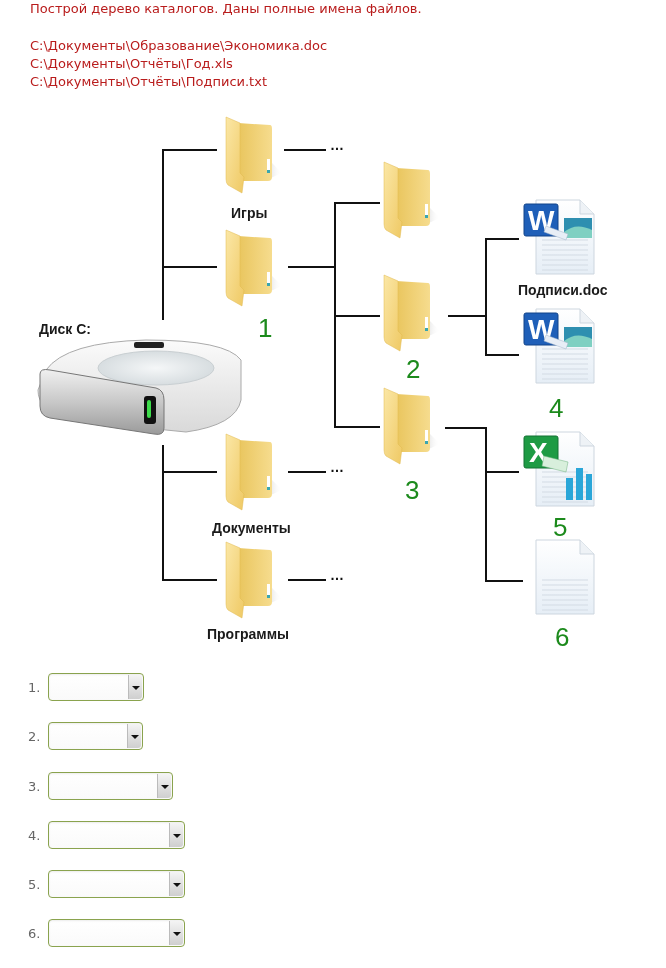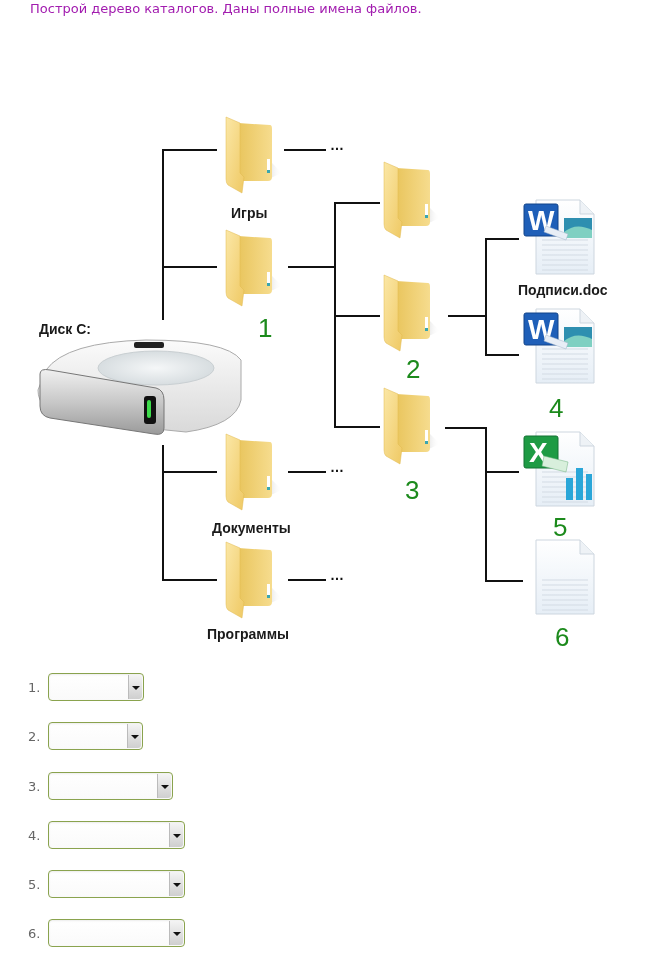--- a/index.html
+++ b/index.html
@@ -1,17 +1,17 @@
 <!DOCTYPE html>
 <html><head>
   <meta charset="utf-8">
   <style>
     html, body { margin: 0; padding: 0; background: #ffffff; }
     body { width: 666px; height: 968px; position: relative; overflow: hidden; font-family: "DejaVu Sans", "Liberation Sans", sans-serif; }
-    .task { position: absolute; left: 30px; top: 0px; font-size: 13px; color: #a21caf; line-height: 18px; }
+    .task { position: absolute; left: 30px; top: 0px; font-size: 13px; color: #b91c1c; line-height: 18px; }
     .task .q { margin-top: 0px; }
     .task .paths { margin-top: 19px; }
     .diagram { position: absolute; left: 0; top: 0; width: 666px; height: 660px; }
     .lbl { position: absolute; font-family: "Liberation Sans", sans-serif; font-weight: bold; font-size: 14px; color: #1a1a1a; white-space: nowrap; }
     .num { position: absolute; font-family: "Liberation Sans", sans-serif; font-size: 26px; color: #1c8a1c; }
     .line { position: absolute; background: #111; }
     .dots { position: absolute; font-family: "Liberation Sans", sans-serif; font-weight: bold; font-size: 14px; color: #111; letter-spacing: 1px; }
     .folder { position: absolute; width: 60px; height: 80px; }
     .doc { position: absolute; width: 76px; height: 80px; }
     .answers { position: absolute; left: 28px; top: 670px; }
@@ -19,20 +19,25 @@
     .row .n { font-family: "DejaVu Sans", sans-serif; font-size: 13px; color: #666; width: 20px; }
     .sel { position: relative; height: 28px; border: 1px solid #8aa34e; border-radius: 4px; background: linear-gradient(#fff, #fafafa); box-shadow: inset 0 1px 2px rgba(0,0,0,0.08); box-sizing: border-box; }
     .sel .arr { position: absolute; right: 1px; top: 1px; bottom: 1px; width: 13px; background: linear-gradient(#f4f4f4, #cfcfcf); border-left: 1px solid #bbb; border-radius: 0 3px 3px 0; }
     .sel .arr::after { content: ""; position: absolute; left: 3px; top: 11px; border-left: 4px solid transparent; border-right: 4px solid transparent; border-top: 4px solid #111; }
   </style>
 </head>
 <body>
 
 <div class="task">
   <div class="q">Построй дерево каталогов. Даны полные имена файлов.</div>
+  <div class="paths">
+    <div>C:\Документы\Образование\Экономика.doc</div>
+    <div>C:\Документы\Отчёты\Год.xls</div>
+    <div>C:\Документы\Отчёты\Подписи.txt</div>
+  </div>
 </div>
 
 <div class="diagram">
 
   <div class="line" style="left:162px;top:149px;width:2px;height:171px;"></div>
   <div class="line" style="left:162px;top:445px;width:2px;height:135px;"></div>
   <div class="line" style="left:162px;top:149px;width:55px;height:2px;"></div>
   <div class="line" style="left:162px;top:266px;width:55px;height:2px;"></div>
   <div class="line" style="left:162px;top:471px;width:55px;height:2px;"></div>
   <div class="line" style="left:162px;top:579px;width:55px;height:2px;"></div>

